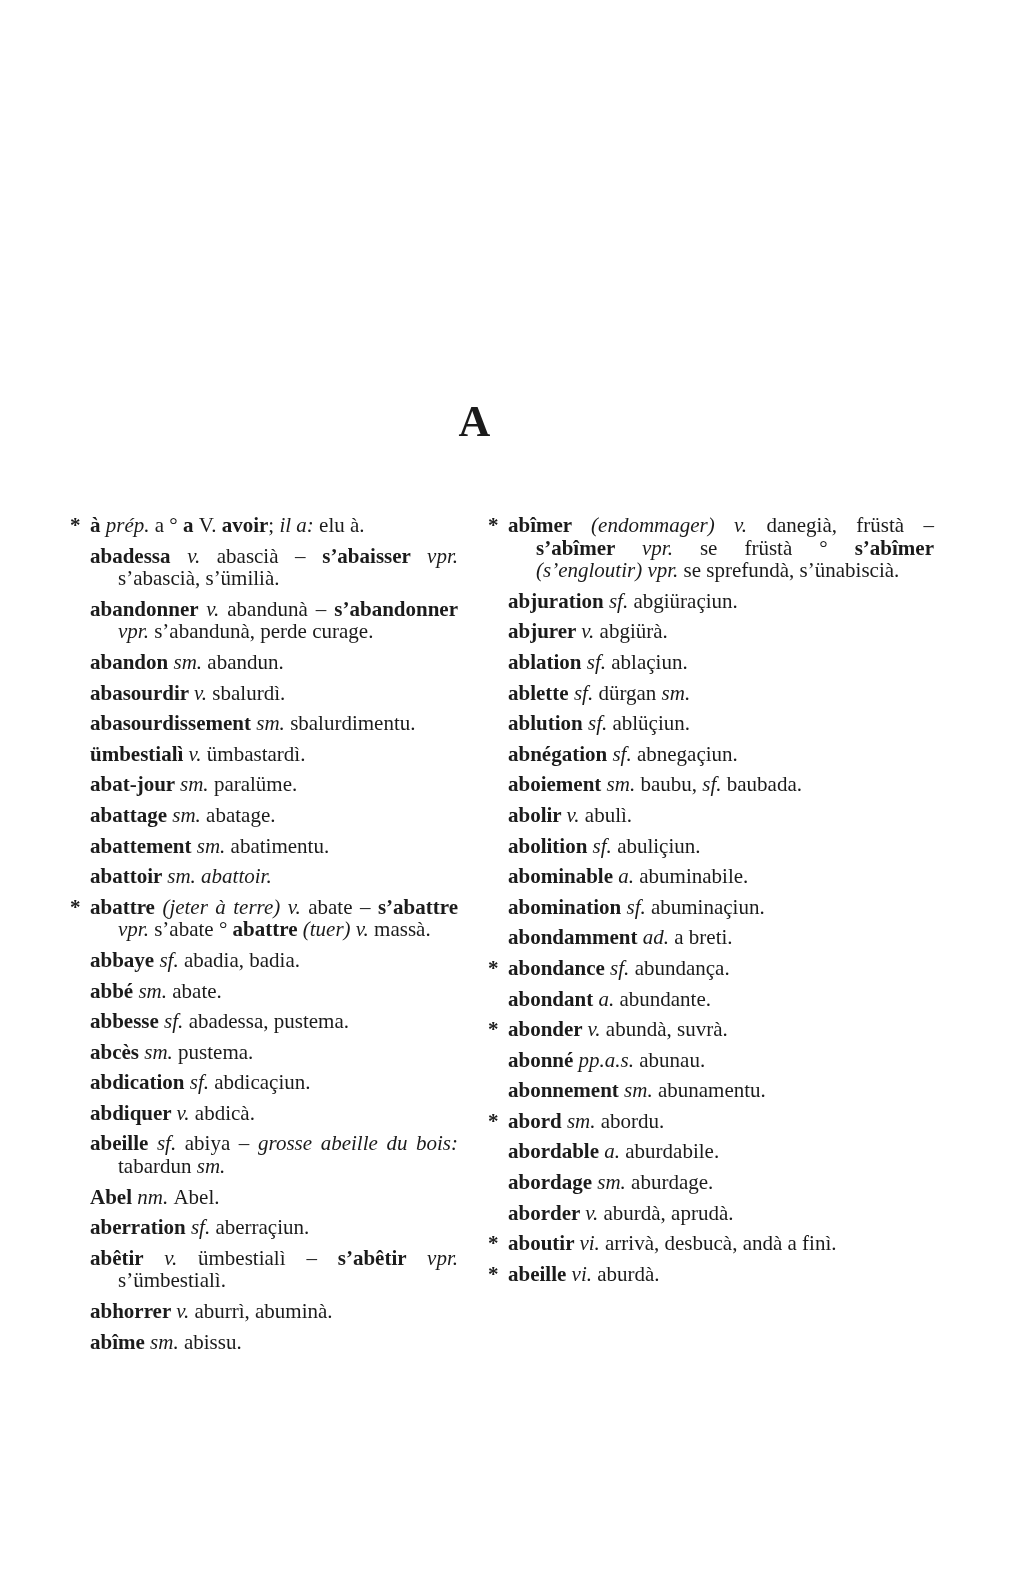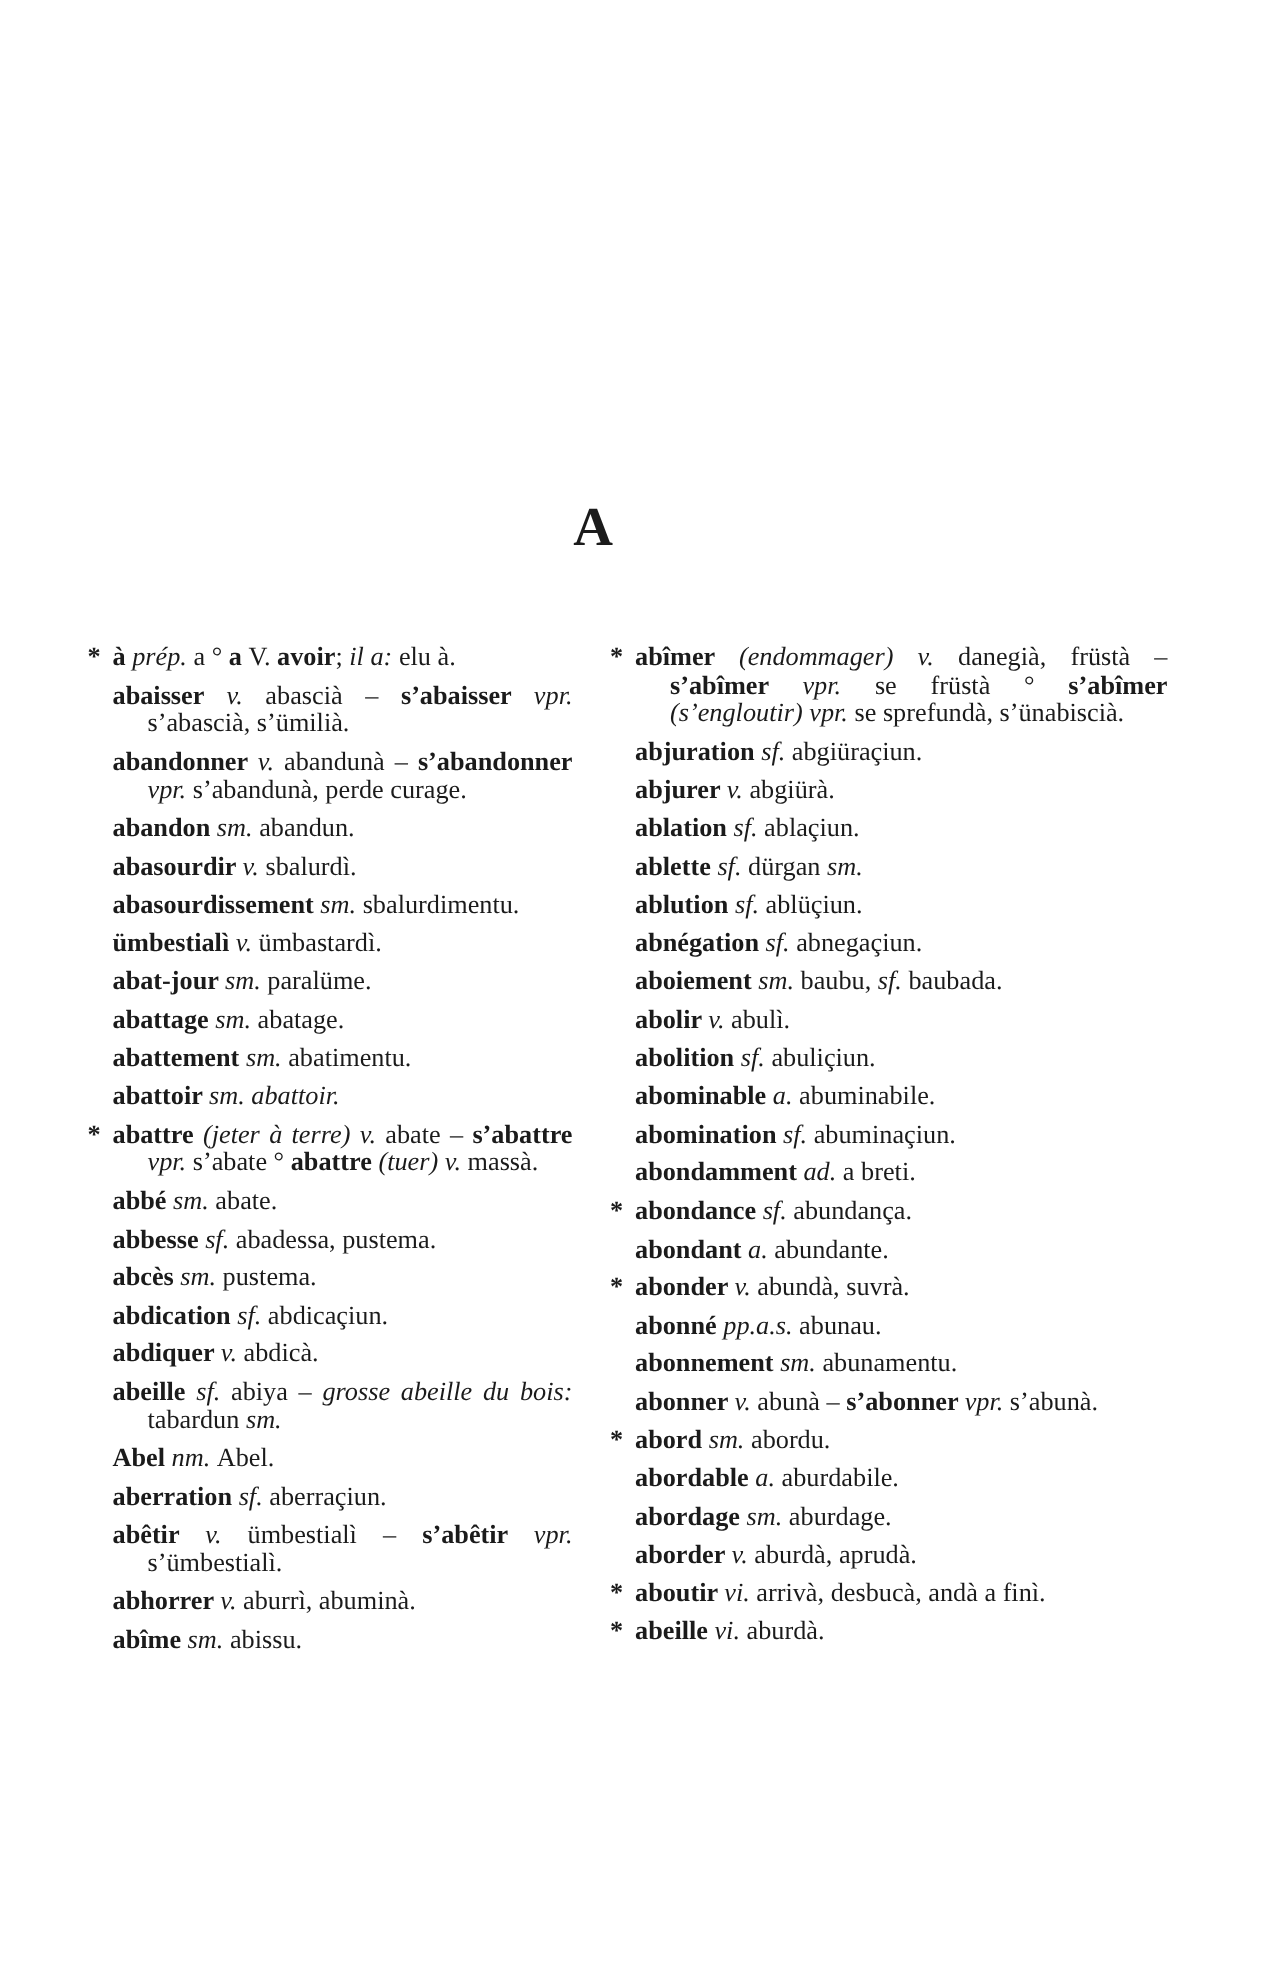--- a/index.html
+++ b/index.html
@@ -57,31 +57,32 @@
   .r { font-weight: normal; font-style: normal; }
 </style>
 </head>
 <body>
 
 <div class="page">
   <h1 class="letter">A</h1>
   <div class="columns">
     <div class="col left" id="col-left">
         <p class="entry"><span class="star">*</span><span class="b">à </span><span class="i">prép. </span><span class="r">a ° </span><span class="b">a </span><span class="r">V. </span><span class="b">avoir</span><span class="r">; </span><span class="i">il a: </span><span class="r">elu à.</span></p>
-        <p class="entry"><span class="b">abaisser </span><span class="i">v. </span><span class="r">abascià – </span><span class="b">s’abaisser </span><span class="i">vpr. </span><span class="r">s’abascià, s’ümilià.</span></p>
+        <p class="entry"><span class="b">abadessa </span><span class="i">v. </span><span class="r">abascià – </span><span class="b">s’abaisser </span><span class="i">vpr. </span><span class="r">s’abascià, s’ümilià.</span></p>
         <p class="entry"><span class="b">abandonner </span><span class="i">v. </span><span class="r">abandunà – </span><span class="b">s’abandonner </span><span class="i">vpr. </span><span class="r">s’abandunà, perde curage.</span></p>
         <p class="entry"><span class="b">abandon </span><span class="i">sm. </span><span class="r">abandun.</span></p>
         <p class="entry"><span class="b">abasourdir </span><span class="i">v. </span><span class="r">sbalurdì.</span></p>
         <p class="entry"><span class="b">abasourdissement </span><span class="i">sm. </span><span class="r">sbalurdimentu.</span></p>
         <p class="entry"><span class="b">ümbestialì </span><span class="i">v. </span><span class="r">ümbastardì.</span></p>
         <p class="entry"><span class="b">abat-jour </span><span class="i">sm. </span><span class="r">paralüme.</span></p>
         <p class="entry"><span class="b">abattage </span><span class="i">sm. </span><span class="r">abatage.</span></p>
         <p class="entry"><span class="b">abattement </span><span class="i">sm. </span><span class="r">abatimentu.</span></p>
         <p class="entry"><span class="b">abattoir </span><span class="i">sm. abattoir.</span></p>
         <p class="entry"><span class="star">*</span><span class="b">abattre </span><span class="i">(jeter à terre) v. </span><span class="r">abate – </span><span class="b">s’abattre </span><span class="i">vpr. </span><span class="r">s’abate ° </span><span class="b">abattre </span><span class="i">(tuer) v. </span><span class="r">massà.</span></p>
+        <p class="entry"><span class="b">abbaye </span><span class="i">sf. </span><span class="r">abadia, badia.</span></p>
         <p class="entry"><span class="b">abbé </span><span class="i">sm. </span><span class="r">abate.</span></p>
         <p class="entry"><span class="b">abbesse </span><span class="i">sf. </span><span class="r">abadessa, pustema.</span></p>
         <p class="entry"><span class="b">abcès </span><span class="i">sm. </span><span class="r">pustema.</span></p>
         <p class="entry"><span class="b">abdication </span><span class="i">sf. </span><span class="r">abdicaçiun.</span></p>
         <p class="entry"><span class="b">abdiquer </span><span class="i">v. </span><span class="r">abdicà.</span></p>
         <p class="entry"><span class="b">abeille </span><span class="i">sf. </span><span class="r">abiya – </span><span class="i">grosse abeille du bois: </span><span class="r">tabardun </span><span class="i">sm.</span></p>
         <p class="entry"><span class="b">Abel </span><span class="i">nm. </span><span class="r">Abel.</span></p>
         <p class="entry"><span class="b">aberration </span><span class="i">sf. </span><span class="r">aberraçiun.</span></p>
         <p class="entry"><span class="b">abêtir </span><span class="i">v. </span><span class="r">ümbestialì – </span><span class="b">s’abêtir </span><span class="i">vpr. </span><span class="r">s’ümbestialì.</span></p>
         <p class="entry"><span class="b">abhorrer </span><span class="i">v. </span><span class="r">aburrì, abuminà.</span></p>
@@ -99,21 +100,20 @@
         <p class="entry"><span class="b">abolir </span><span class="i">v. </span><span class="r">abulì.</span></p>
         <p class="entry"><span class="b">abolition </span><span class="i">sf. </span><span class="r">abuliçiun.</span></p>
         <p class="entry"><span class="b">abominable </span><span class="i">a. </span><span class="r">abuminabile.</span></p>
         <p class="entry"><span class="b">abomination </span><span class="i">sf. </span><span class="r">abuminaçiun.</span></p>
         <p class="entry"><span class="b">abondamment </span><span class="i">ad. </span><span class="r">a breti.</span></p>
         <p class="entry"><span class="star">*</span><span class="b">abondance </span><span class="i">sf. </span><span class="r">abundança.</span></p>
         <p class="entry"><span class="b">abondant </span><span class="i">a. </span><span class="r">abundante.</span></p>
         <p class="entry"><span class="star">*</span><span class="b">abonder </span><span class="i">v. </span><span class="r">abundà, suvrà.</span></p>
         <p class="entry"><span class="b">abonné </span><span class="i">pp.a.s. </span><span class="r">abunau.</span></p>
         <p class="entry"><span class="b">abonnement </span><span class="i">sm. </span><span class="r">abunamentu.</span></p>
-        <p class="entry"><span class="b">abonner </span><span class="i">v. </span><span class="r">abunà – </span><span class="b">s’abonner </span><span class="i">vpr. </span><span class="r">s’abunà.</span></p>
         <p class="entry"><span class="star">*</span><span class="b">abord </span><span class="i">sm. </span><span class="r">abordu.</span></p>
         <p class="entry"><span class="b">abordable </span><span class="i">a. </span><span class="r">aburdabile.</span></p>
         <p class="entry"><span class="b">abordage </span><span class="i">sm. </span><span class="r">aburdage.</span></p>
         <p class="entry"><span class="b">aborder </span><span class="i">v. </span><span class="r">aburdà, aprudà.</span></p>
         <p class="entry"><span class="star">*</span><span class="b">aboutir </span><span class="i">vi. </span><span class="r">arrivà, desbucà, andà a finì.</span></p>
         <p class="entry"><span class="star">*</span><span class="b">abeille </span><span class="i">vi. </span><span class="r">aburdà.</span></p>
       </div>
   </div>
 </div>
 

